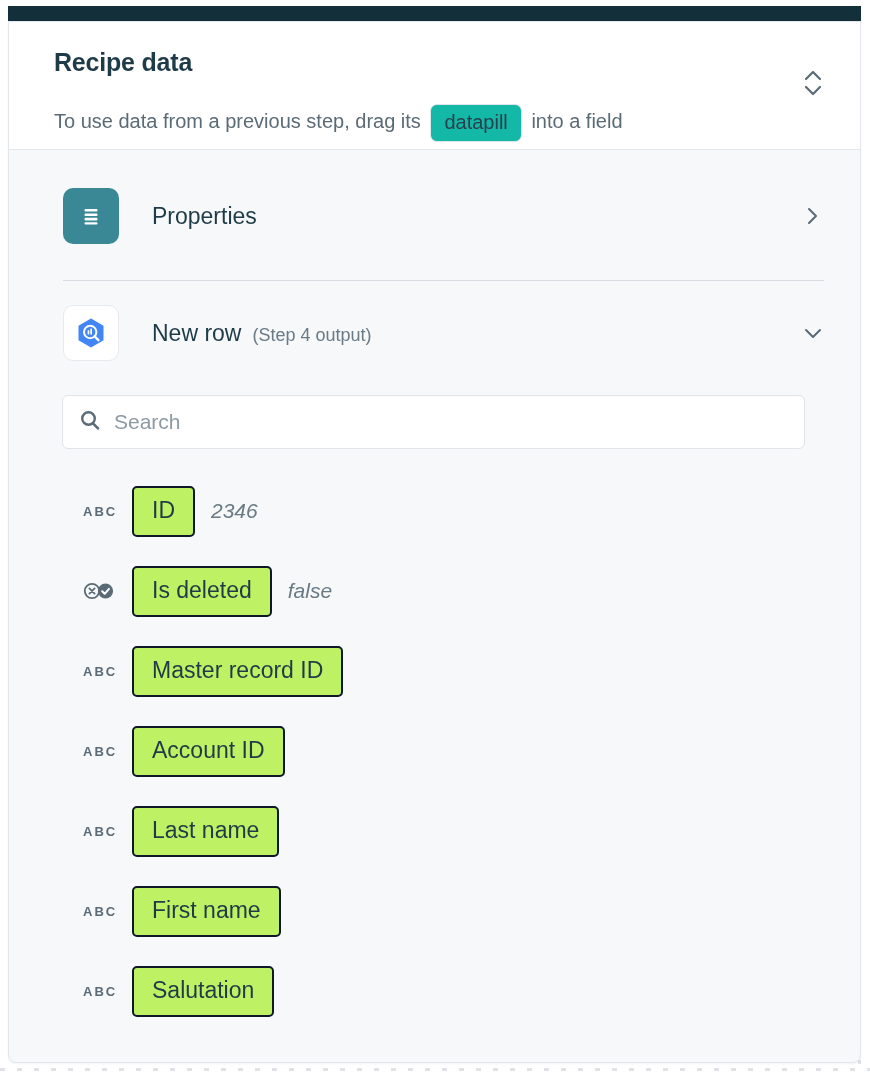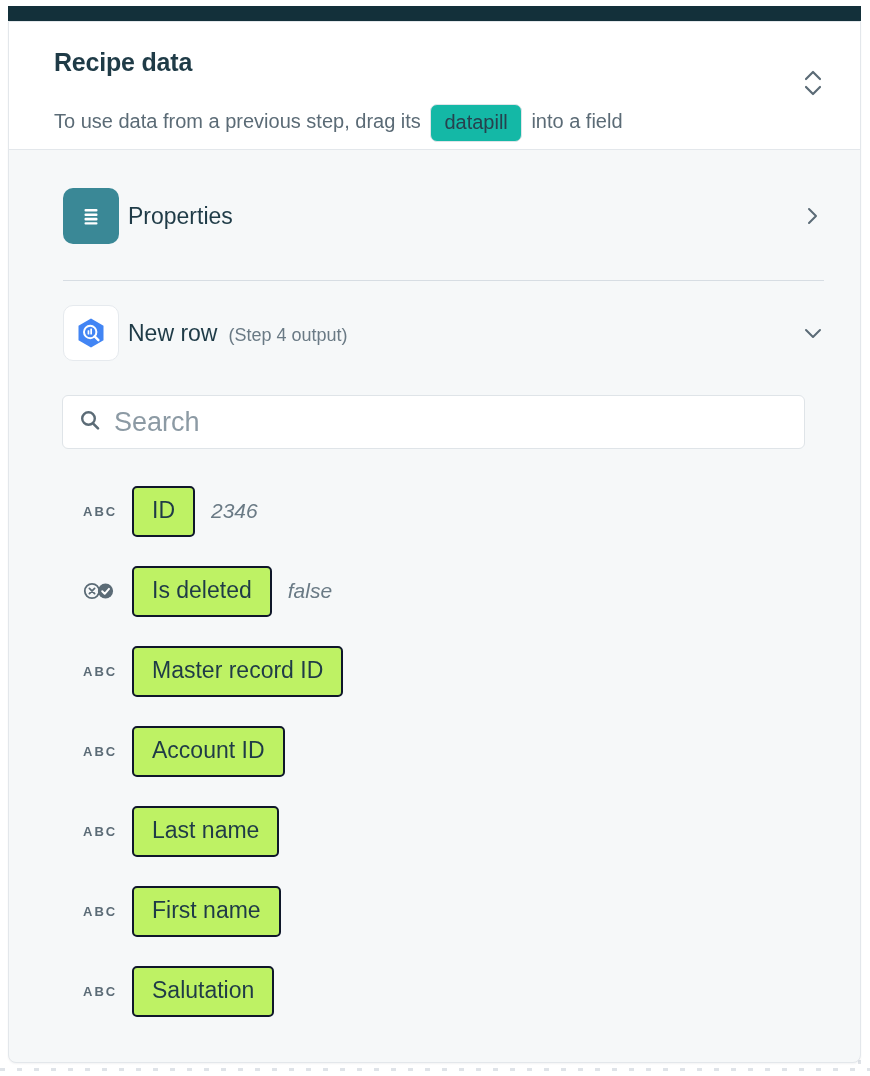--- a/index.html
+++ b/index.html
@@ -137,21 +137,21 @@
   }
   .sec-icon.teal { background: #3a8896; }
   .sec-icon.white {
     background: #ffffff;
     border: 1px solid #e6eaee;
   }
 
   .sec-label {
     font-size: 23px;
     color: #1f3b47;
-    margin-left: 9px;
+    margin-left: 33px;
     font-weight: 500;
   }
   .sec-sub {
     font-size: 18px;
     color: #6a7a85;
     margin-left: 11px;
     padding-top: 4px;
   }
   .sec-chevron {
     margin-left: auto;
@@ -179,21 +179,21 @@
     display: flex;
     align-items: center;
     padding: 0 16px;
     cursor: text;
   }
   .search-input {
     border: 0;
     outline: 0;
     background: transparent;
     font-family: "Liberation Sans", sans-serif;
-    font-size: 27px;
+    font-size: 21px;
     color: #1f3b47;
     margin-left: 13px;
     width: 100%;
   }
   .search-input::placeholder { color: #8c9aa4; }
 
   
   .field-list { margin-top: 22px; padding-bottom: 18px; }
 
   .field-row {

